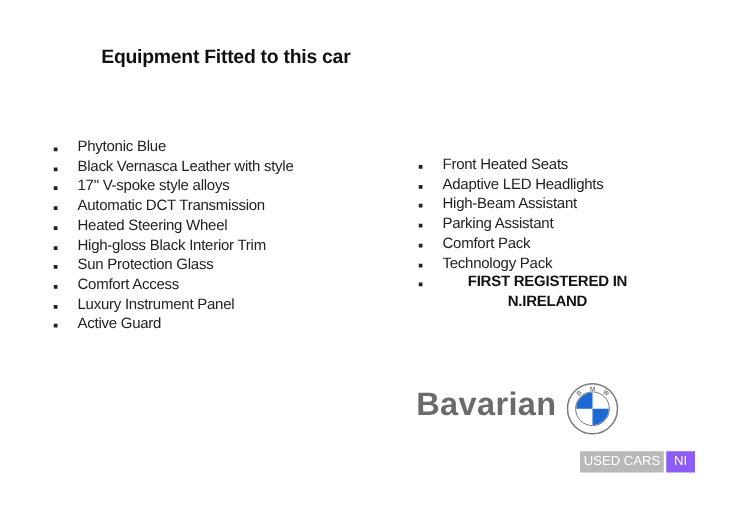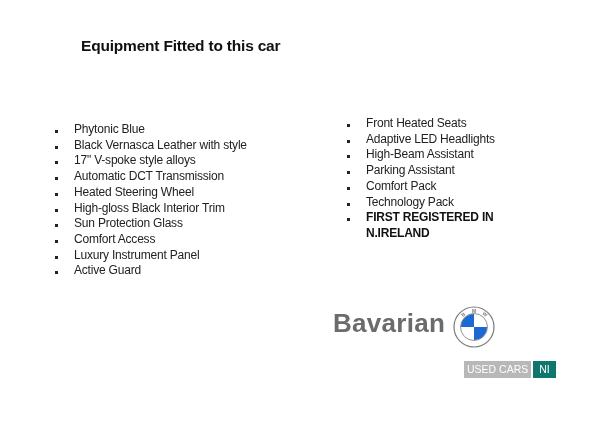--- a/index.html
+++ b/index.html
@@ -4,39 +4,39 @@
   <style>
     html, body { margin: 0; padding: 0; }
     body {
       width: 600px; height: 424px; background: #ffffff; position: relative; overflow: hidden;
       font-family: "Liberation Sans", sans-serif; color: #1a1a1a;
     }
     .title {
       position: absolute; left: 40px; top: 37px;
       font-size: 15.5px; font-weight: bold; color: #111; letter-spacing: -0.2px; margin-left: 41px;
     }
-    ul.list { list-style: none; margin: 16px; padding: 0; position: absolute; }
+    ul.list { list-style: none; margin: 4px; padding: 0; position: absolute; }
     ul.list li {
       position: relative; font-size: 12px; line-height: 15.7px; padding-left: 22px; color: #222;
       letter-spacing: -0.2px;
     }
     ul.list li::before {
       content: ""; position: absolute; left: 3px; top: 8px; width: 3px; height: 3px; background: #222;
     }
     .col1 { left: 36px; top: 106px; width: 250px; }
-    .col2 { left: 328px; top: 100px; width: 190px; }
-    .col2 li.bold { font-weight: bold; color: #111; }
+    .col2 { left: 328px; top: 120px; width: 190px; }
+    .col2 li.bold { font-weight: bold; color: #111; text-align: center; }
     .brand {
       position: absolute; left: 333px; top: 308px; font-size: 26px; font-weight: bold; color: #6b6b6b;
       letter-spacing: 0.3px;
     }
     .bmw { position: absolute; left: 453px; top: 306px; width: 42px; height: 42px; }
     .tag { position: absolute; left: 464px; top: 361px; display: flex; height: 17px; font-size: 10.5px; font-weight: normal; }
     .tag .used { background: #b8b8b8; color: #fff; padding: 0 3px; line-height: 17px; }
-    .tag .ni { background: #0f766e; color: #fff; padding: 0 6px; line-height: 17px; margin-left: 2px; }
+    .tag .ni { background: #8b5cf6; color: #fff; padding: 0 6px; line-height: 17px; margin-left: 2px; }
   </style>
 </head>
 <body>
 
 <div class="title">Equipment Fitted to this car</div>
 
 <ul class="list col1">
   <li>Phytonic Blue</li>
   <li>Black Vernasca Leather with style</li>
   <li>17" V-spoke style alloys</li>

